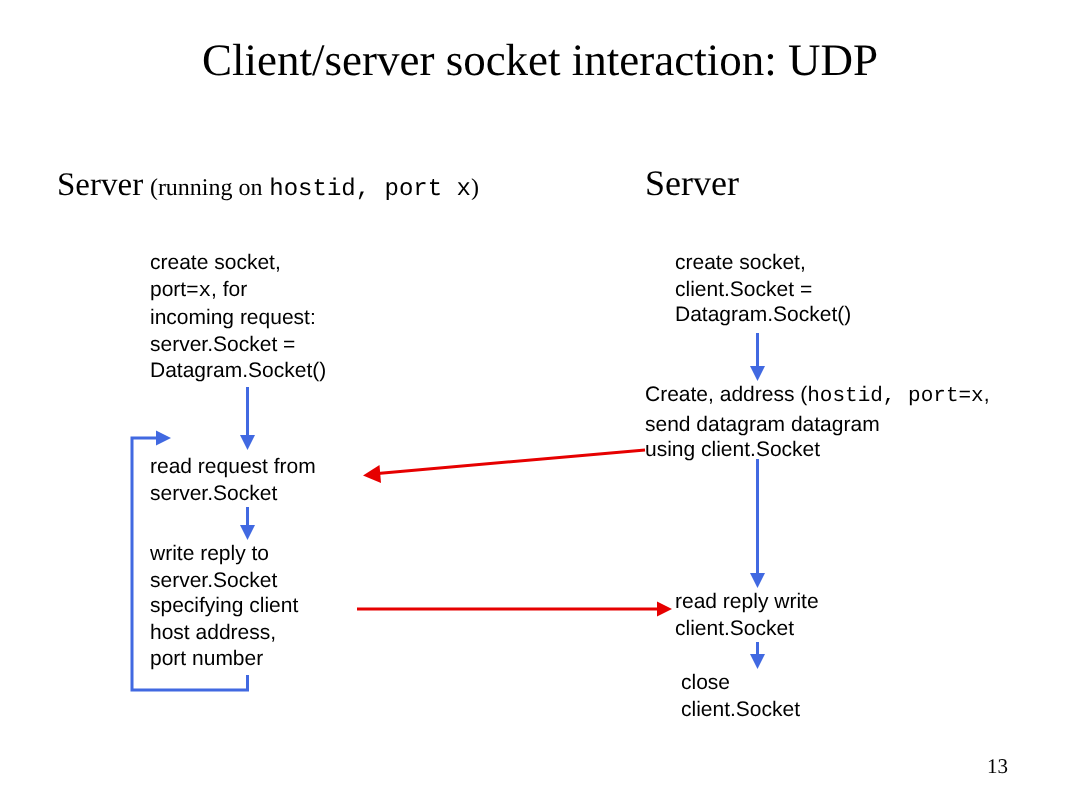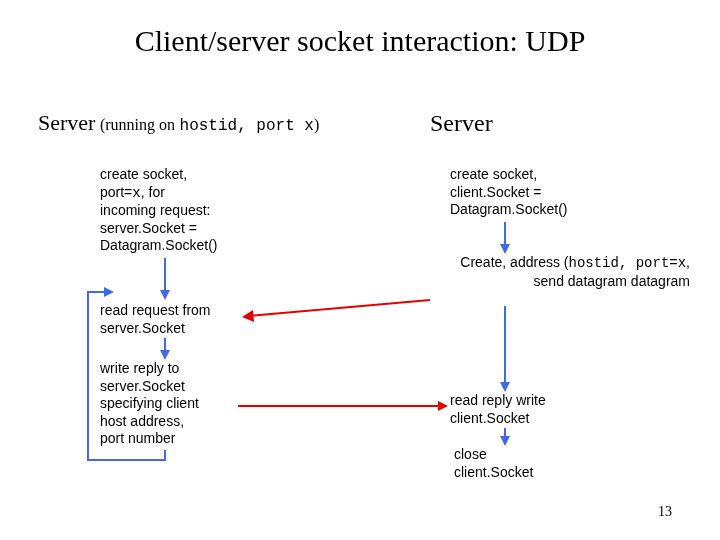--- a/index.html
+++ b/index.html
@@ -27,21 +27,21 @@
   .box {
     position: absolute;
     font-family: Arial, sans-serif;
     font-size: 14px;
     line-height: 1.25;
   }
   #s1 { left: 100px; top: 166px; width: 150px; }
   #s2 { left: 100px; top: 302px; width: 140px; }
   #s3 { left: 100px; top: 360px; width: 140px; }
   #c1 { left: 450px; top: 166px; width: 180px; }
-  #c2 { left: 430px; top: 254px; width: 260px; text-align: right; }
+  #c2 { left: 430px; top: 254px; width: 260px; }
   #c3 { left: 450px; top: 392px; width: 160px; }
   #c4 { left: 454px; top: 446px; width: 160px; }
 
   .pagenum {
     position: absolute; right: 48px; bottom: 20px;
     font-family: Liberation Serif, serif; font-size: 14px;
   }
 
   svg.overlay { position: absolute; left: 0; top: 0; width: 720px; height: 540px; pointer-events: none; }
   .arrow-blue { stroke: #4169e1; stroke-width: 2; fill: none; }
@@ -89,20 +89,21 @@
   <div>create socket,</div>
   <div>client.Socket =</div>
   <div>Datagram.Socket()</div>
 </div>
 
 <div id="c2" class="box">
   <div>
     <span>Create, address (</span><span class="mono" style="font-size:14px">hostid, port=x</span><span>,</span>
   </div>
   <div>send datagram datagram</div>
+  <div>using client.Socket</div>
 </div>
 
 <div id="c3" class="box">
   <div>read reply write</div>
   <div>client.Socket</div>
 </div>
 
 <div id="c4" class="box">
   <div>close</div>
   <div>client.Socket</div>

